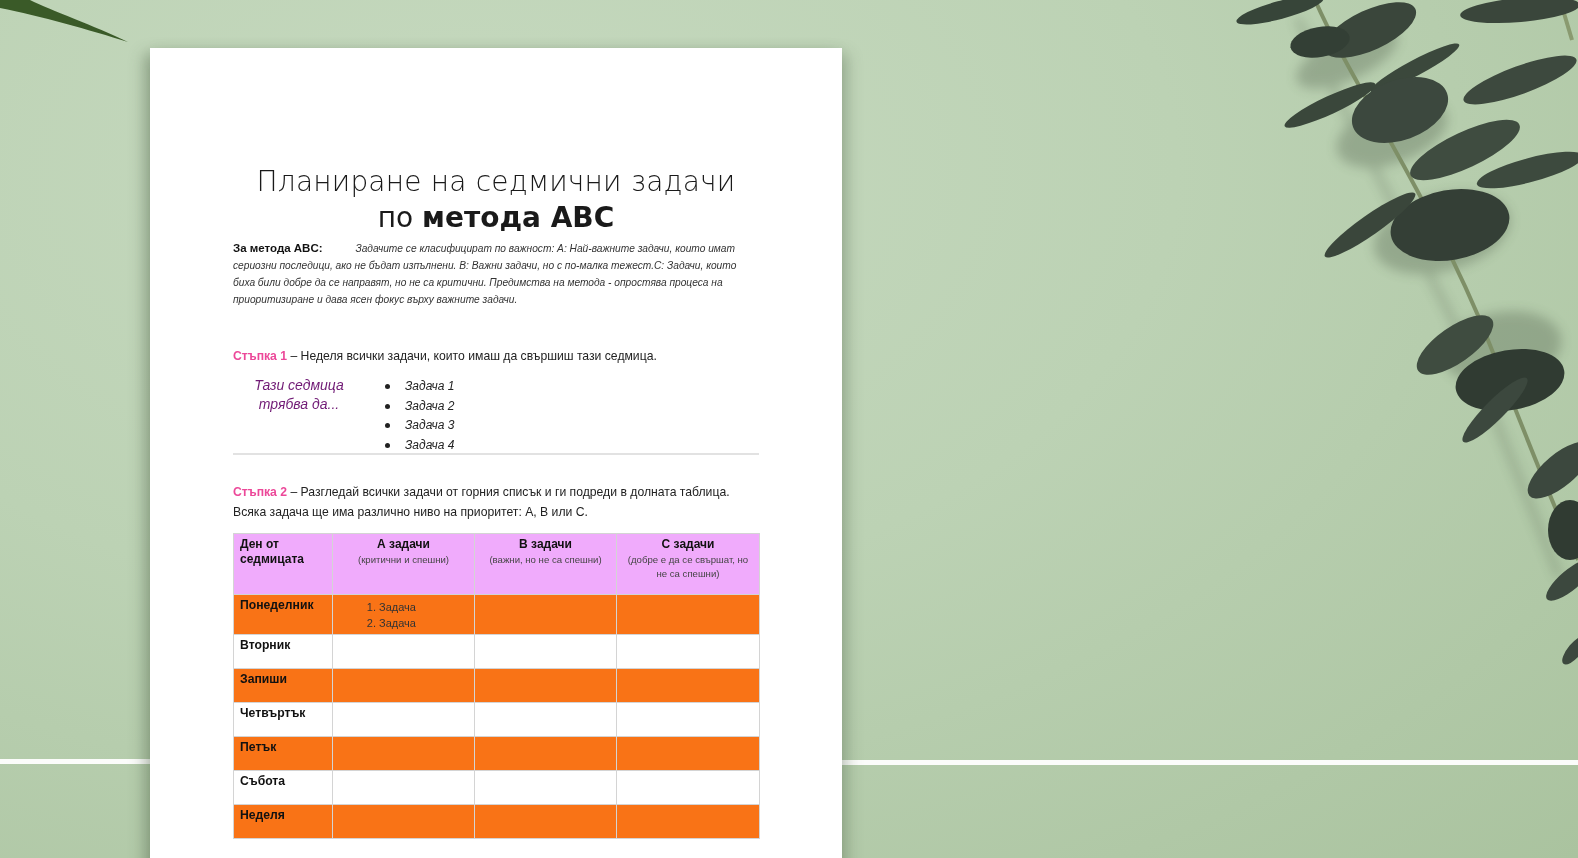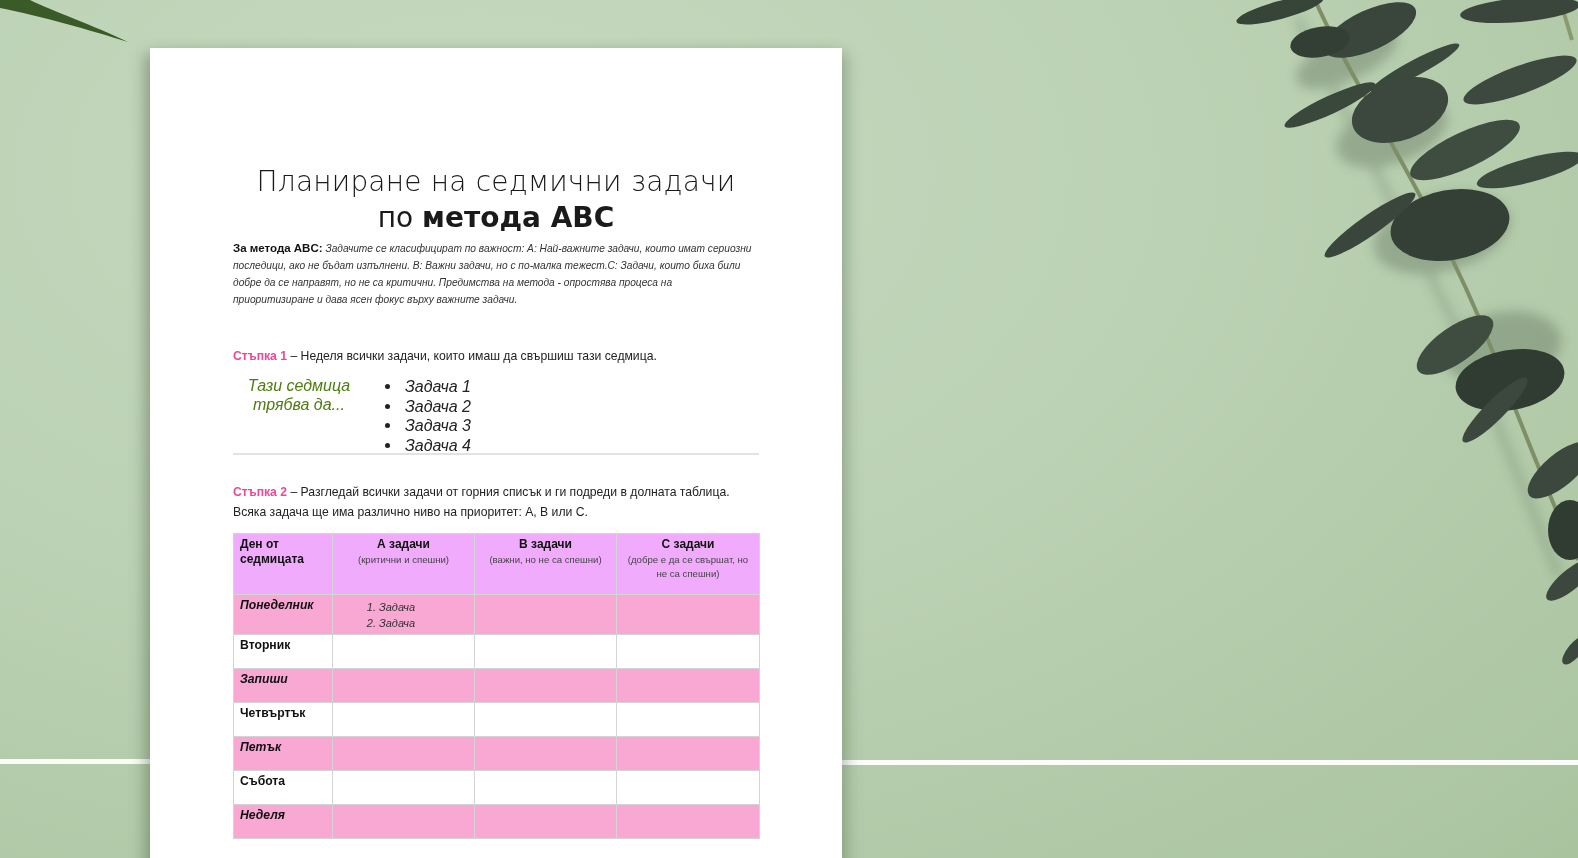--- a/index.html
+++ b/index.html
@@ -23,46 +23,46 @@
     font-family: "DejaVu Sans", sans-serif; color:#1a1a1a; line-height:36px;
   }
   .title .t1 { font-size:28px; font-weight:300; letter-spacing:0.2px; display:block; }
   .title .t2 { font-size:28px; display:block; }
   .title .t2 b { font-weight:bold; }
   .about {
     position:absolute; left:83px; top:192px; width:520px;
     font-size:10.2px; line-height:17px; color:#222;
   }
   .about b { font-style:normal; font-size:11.5px; color:#111; }
-  .about i { color:#333; }
+  .about i { color:#333;margin-left:30px; }
   .step { position:absolute; left:83px; font-size:12.2px; color:#222; line-height:20px; }
   .step b { color:#ec4899; }
   .step1 { top:298px; width:540px; }
   .step2 { top:434px; width:530px; }
   .week-label {
     position:absolute; left:95px; top:328px; width:108px; text-align:center;
-    font-style:italic; font-size:16px; line-height:19px; color:#4d7c0f;
+    font-style:italic; font-size:14px; line-height:19px; color:#701a75;
   }
   .task-list { position:absolute; left:235px; top:329px; margin:0; padding:0; list-style:none; }
-  .task-list li { font-style:italic; font-size:16px; line-height:19.6px; color:#222; position:relative; padding-left:20px; }
+  .task-list li { font-style:italic; font-size:12px; line-height:19.6px; color:#222; position:relative; padding-left:20px; }
   .task-list li::before { content:""; position:absolute; left:0; top:7px; width:5px; height:5px; border-radius:50%; background:#222; }
   .rule { position:absolute; left:83px; top:405px; width:526px; height:2px; background:#e2e2e2; }
   table.abc {
     position:absolute; left:83px; top:485px; width:526px;
     border-collapse:collapse; table-layout:fixed;
   }
   table.abc td, table.abc th {
     border:1px solid #d4d4d4; vertical-align:top; padding:3px 6px;
     font-size:12px; color:#111;
   }
   table.abc th { background:#f0abfc; height:54px; font-weight:bold; text-align:center; line-height:15px; }
   table.abc th.day-h { text-align:left; }
   table.abc th .sub { display:block; font-weight:normal; font-size:9.6px; color:#444; line-height:14px; margin-top:1px; }
   table.abc td.day { font-weight:bold; font-size:12.2px; }
-  table.abc tr.shade td { background:#f9a8d4;font-style:italic; }
+  table.abc tr.shade td { background:#f97316; }
   table.abc tr.r-mon td { height:32px; }
   table.abc tr.r td { height:27px; }
   table.abc ol { margin:1px 0 0 0; padding-left:40px; font-size:11px; line-height:16px; color:#333; }
 </style>
 </head>
 <body>
 
 <div class="bg-line left"></div>
 <div class="bg-line right"></div>
 

